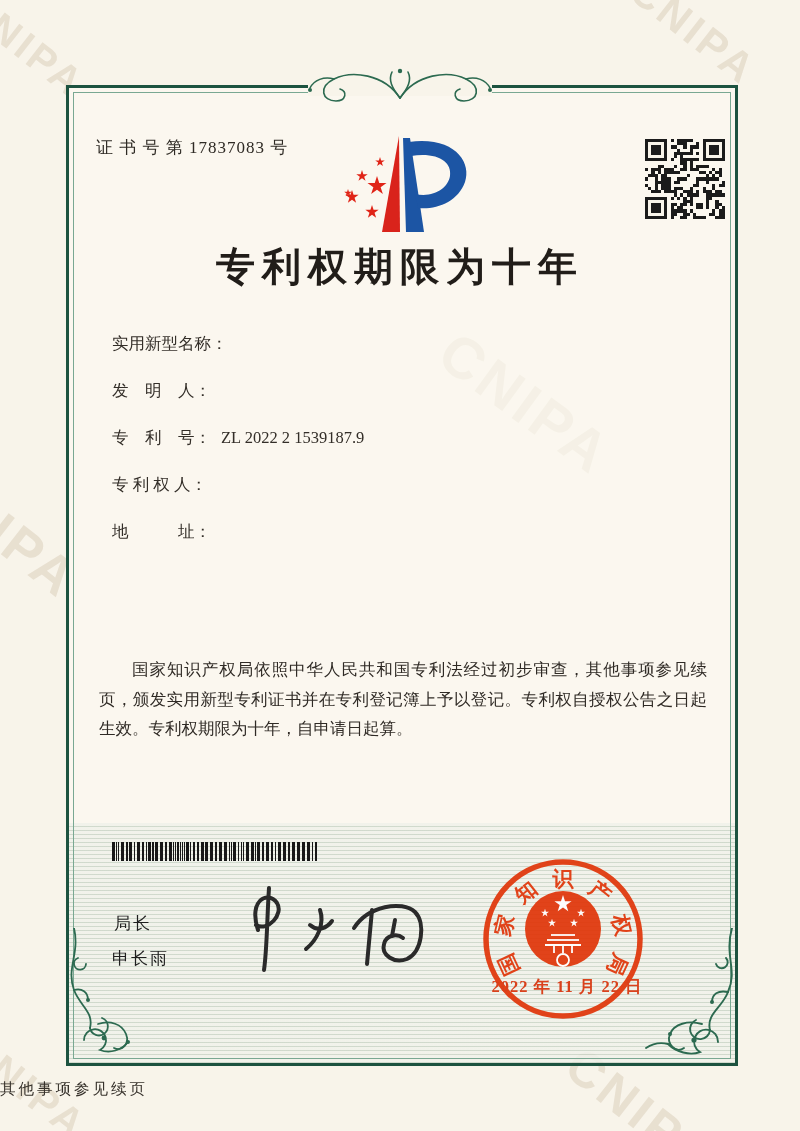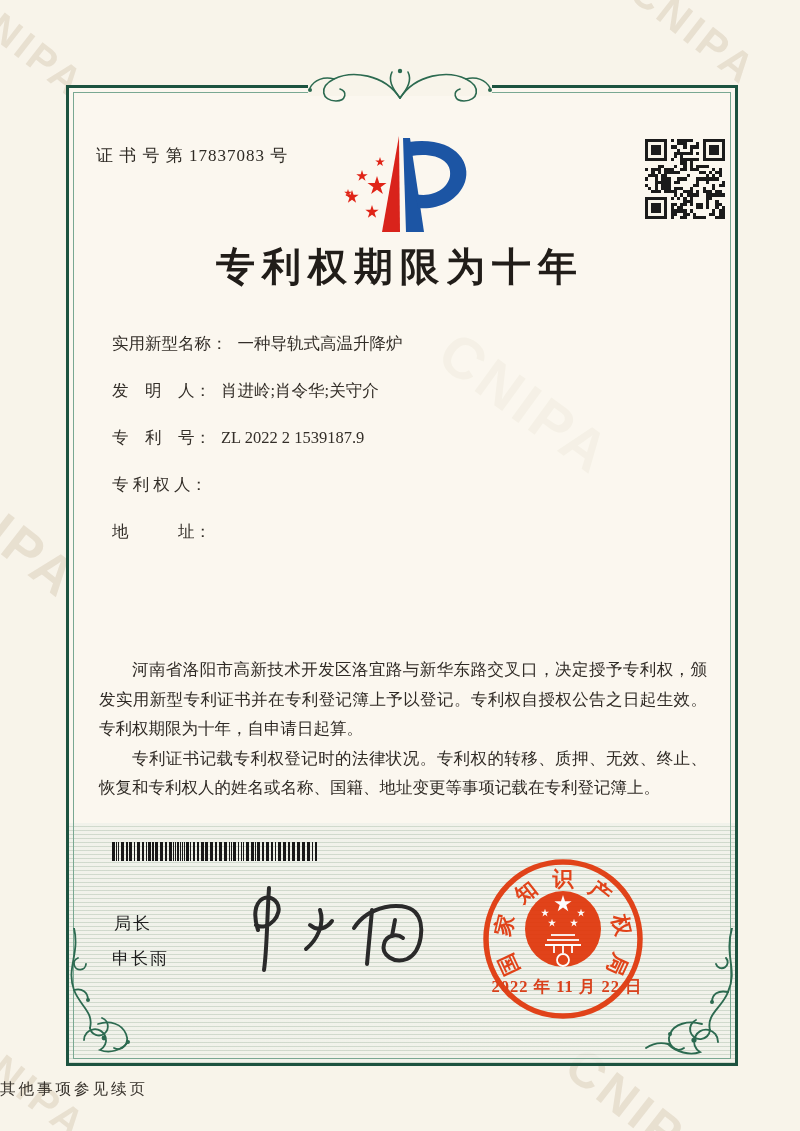--- a/index.html
+++ b/index.html
@@ -17,21 +17,21 @@
   .wm6{left:590px;top:1036px;font-size:50px;transform:rotate(38deg);}
   
   .frame{position:absolute;left:66px;top:85px;width:666px;height:975px;border:3px solid #1d5340;
          background:rgba(252,249,241,0.65);z-index:1;}
   .frame-inner{position:absolute;inset:4px;border:1px solid #79a892;}
   .texture{position:absolute;left:0;right:0;bottom:0;height:240px;
            background:repeating-linear-gradient(0deg,rgba(118,156,132,0.32) 0px,rgba(118,156,132,0.32) 1px,
                       rgba(233,238,231,0.55) 1px,rgba(233,238,231,0.55) 4px);}
   
   .content{position:absolute;inset:0;z-index:2;}
-  .cert-no{left:96px;top:136px;font-size:17px;letter-spacing:1px;color:#2e2a24;margin-top:8px;}
+  .cert-no{left:96px;top:136px;font-size:17px;letter-spacing:1px;color:#2e2a24;}
   .big-title{left:0;top:240px;width:800px;text-align:center;font-size:39px;font-weight:bold;
              letter-spacing:7px;color:#211d19;}
   .fields{left:112px;top:331px;width:560px;font-size:16.5px;}
   .frow{display:flex;margin-bottom:22px;line-height:25px;font-family:Liberation Serif, serif;}
   .flabel{white-space:pre;flex:none;}
   .fvalue{margin-left:10px;max-width:412px;}
   .grant{left:112px;top:620px;display:flex;font-size:16.5px;line-height:25px;}
   .gpair2{margin-left:90px;}
   .glabel{white-space:pre;}
   .body-text{left:99px;top:655px;width:608px;font-size:16.5px;line-height:29.5px;text-align:justify;color:#2f2a25;}
@@ -357,44 +357,41 @@
         <rect x="0" y="18" width="7" height="7" fill="#1b1b1b"></rect>
         <rect x="1" y="19" width="5" height="5" fill="#f8f4ea"></rect>
         <rect x="2" y="20" width="3" height="3" fill="#1b1b1b"></rect>
       </svg>
 
     <div class="abs big-title">专利权期限为十年</div>
 
     <div class="abs fields">
       <div class="frow">
         <span class="flabel">实用新型名称：</span>
-        <span class="fvalue">一种导轨式高温升降炉</span>
       </div>
       <div class="frow">
         <span class="flabel">发　明　人：</span>
-        <span class="fvalue">肖进岭;肖令华;关守介</span>
       </div>
       <div class="frow">
         <span class="flabel">专　利　号：</span>
         <span class="fvalue">ZL 2022 2 1539187.9</span>
       </div>
       <div class="frow">
         <span class="flabel">专 利 权 人：</span>
       </div>
       <div class="frow">
         <span class="flabel">地　　　址：</span>
       </div>
     </div>
 
     <div class="abs grant">
     </div>
 
     <div class="abs body-text">
-      <p>河南省洛阳市高新技术开发区洛宜路与新华东路交叉口，决定授予专利权，颁发实用新型专利证书并在专利登记簿上予以登记。专利权自授权公告之日起生效。专利权期限为十年，自申请日起算。</p>
-      <p>专利证书记载专利权登记时的法律状况。专利权的转移、质押、无效、终止、恢复和专利权人的姓名或名称、国籍、地址变更等事项记载在专利登记簿上。</p>
+      <p>国家知识产权局依照中华人民共和国专利法经过初步审查，其他事项参见续页，颁发实用新型专利证书并在专利登记簿上予以登记。专利权自授权公告之日起生效。专利权期限为十年，自申请日起算。</p>
     </div>
 
     <div id="barcode" class="abs barcode">
         <div class="bar" style="width: 3px; margin-right: 1px;"></div>
         <div class="bar" style="width: 1px; margin-right: 1px;"></div>
         <div class="bar" style="width: 1px; margin-right: 2px;"></div>
         <div class="bar" style="width: 3px; margin-right: 2px;"></div>
         <div class="bar" style="width: 2px; margin-right: 1px;"></div>
         <div class="bar" style="width: 3px; margin-right: 2px;"></div>
         <div class="bar" style="width: 1px; margin-right: 2px;"></div>

